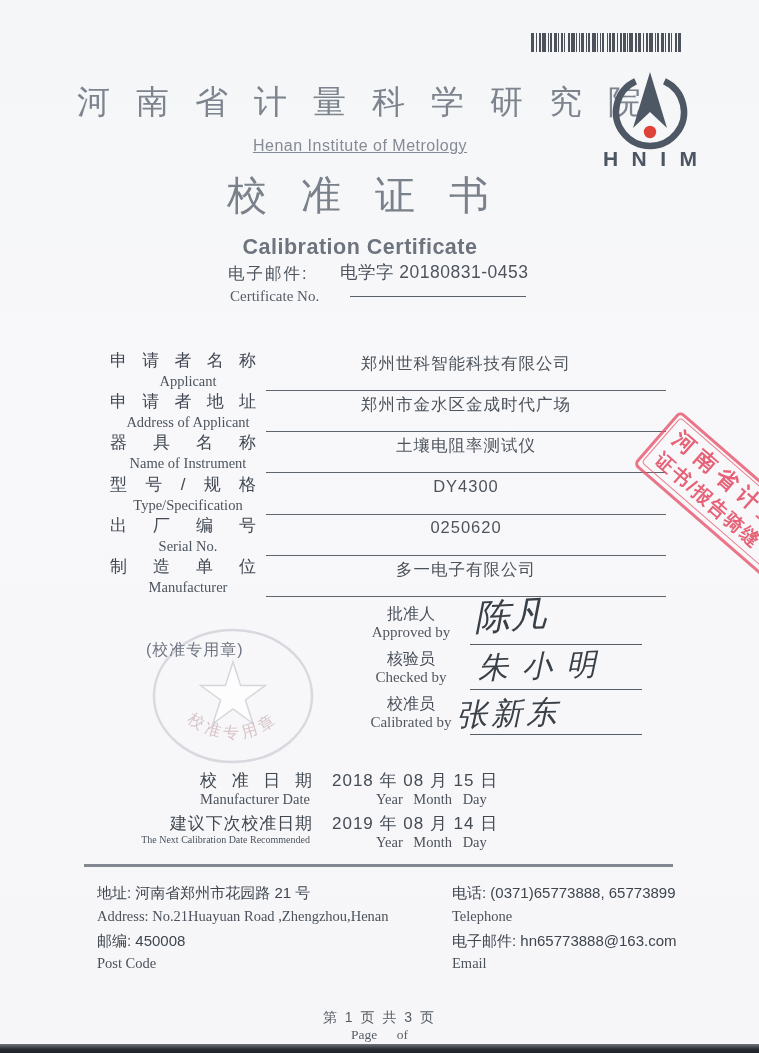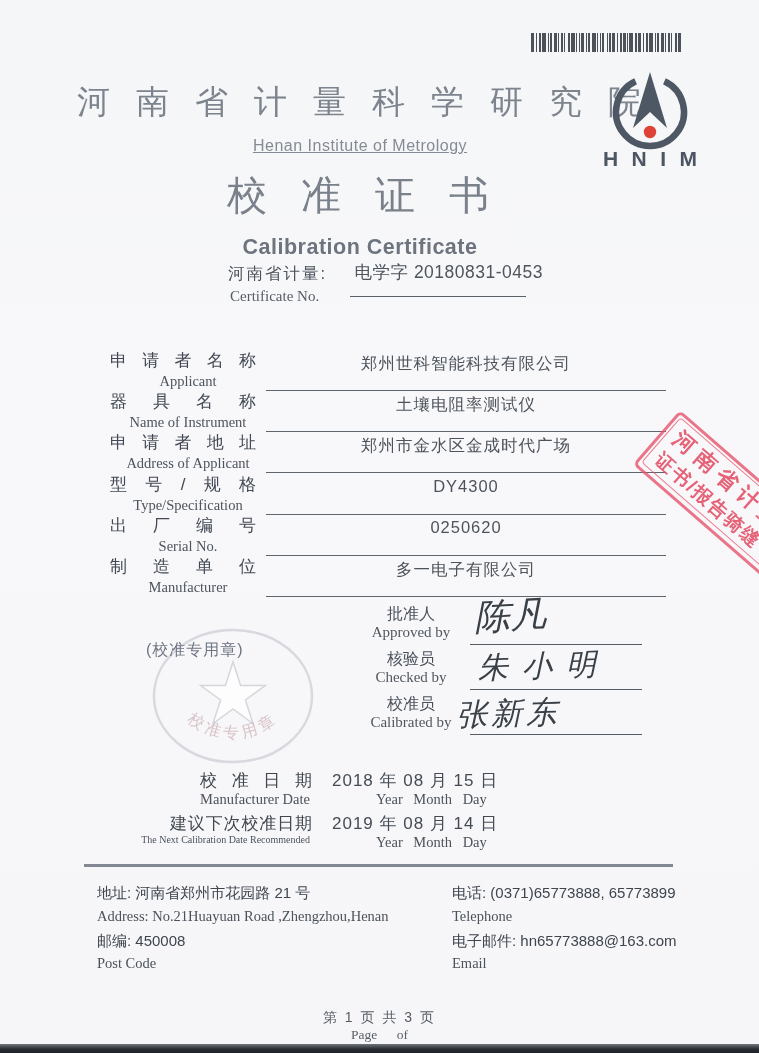--- a/index.html
+++ b/index.html
@@ -14,21 +14,21 @@
   
   .header{left:30px;top:80px;width:660px;text-align:center;}
   .inst-cn{font-size:33px;letter-spacing:26px;color:#7d848e;padding-left:24px;white-space:nowrap;}
   .inst-en{margin-top:12px;font-size:16px;color:#858b95;letter-spacing:0.5px;text-decoration:underline;}
   .title-cn{margin-top:13px;font-size:40px;letter-spacing:34px;color:#7a818b;padding-left:30px;white-space:nowrap;}
   .title-en{margin-top:12px;font-size:21.5px;font-weight:bold;color:#6e747d;letter-spacing:0.5px;}
 
   
   .certno-cn{left:228px;top:263px;font-size:16.5px;color:#4c535c;letter-spacing:2px;}
   .certno-en{left:230px;top:288px;font-size:15px;color:#565c65;}
-  .certno-val{left:348px;top:260px;width:195px;text-align:right;font-size:17.5px;color:#4d545d;letter-spacing:0.5px;}
+  .certno-val{left:340px;top:260px;width:195px;text-align:left;font-size:17.5px;color:#4d545d;letter-spacing:0.5px;}
   .certno-line{left:350px;top:296px;width:176px;border-top:1.6px solid #5a6067;}
 
   
   .fields{left:110px;top:351px;width:556px;}
   .frow{display:flex;height:41.2px;}
   .flabel{width:156px;}
   .flabel-cn{width:146px;font-size:17px;color:#424954;height:20px;line-height:20px;}
   .flabel-en{margin-top:2px;text-align:center;font-size:14.5px;color:#4d545d;}
   .fval{flex:1;height:37px;border-bottom:1.6px solid #5f656c;text-align:center;
         font-size:16.5px;color:#4d535b;padding-top:2px;letter-spacing:1px;}
@@ -96,46 +96,46 @@
     <div class="title-en">Calibration Certificate</div>
   </div>
 
   <svg class="abs" style="left:597px;top:72px;" width="106" height="98" viewBox="0 0 106 98">
     <path d="M38.6,9.2 A34,34 0 1 0 67.4,9.2" fill="none" stroke="#4e5864" stroke-width="6.5"></path>
     <polygon points="53,0 70,56 53,40 36,56" fill="#4e5864"></polygon>
     <circle cx="53" cy="60" r="6.2" fill="#df4238"></circle>
     <text x="53" y="94" text-anchor="middle" font-family="Liberation Sans, sans-serif" font-size="21" font-weight="bold" fill="#4b5662" textLength="94">HNIM</text>
   </svg>
 
-  <div class="abs certno-cn cn">河南省计量:</div>
+  <div class="abs certno-cn cn">电子邮件:</div>
   <div class="abs certno-en en">Certificate No.</div>
   <div class="abs certno-val cn">电学字 20180831-0453</div>
   <div class="abs certno-line"></div>
 
   <div class="abs fields">
     <div class="frow">
       <div class="flabel">
           <div class="flabel-cn cn j">申请者名称</div>
         <div class="flabel-en en">Applicant</div>
         </div>
       <div class="fval cn">郑州世科智能科技有限公司</div>
     </div>
     <div class="frow">
       <div class="flabel">
+          <div class="flabel-cn cn j">申请者地址</div>
+        <div class="flabel-en en">Address of Applicant</div>
+        </div>
+      <div class="fval cn">郑州市金水区金成时代广场</div>
+    </div>
+    <div class="frow">
+      <div class="flabel">
           <div class="flabel-cn cn j">器具名称</div>
         <div class="flabel-en en">Name of Instrument</div>
         </div>
       <div class="fval cn">土壤电阻率测试仪</div>
-    </div>
-    <div class="frow">
-      <div class="flabel">
-          <div class="flabel-cn cn j">申请者地址</div>
-        <div class="flabel-en en">Address of Applicant</div>
-        </div>
-      <div class="fval cn">郑州市金水区金成时代广场</div>
     </div>
     <div class="frow">
       <div class="flabel">
           <div class="flabel-cn cn j">型号/规格</div>
         <div class="flabel-en en">Type/Specification</div>
         </div>
       <div class="fval cn">DY4300</div>
     </div>
     <div class="frow">
       <div class="flabel">

